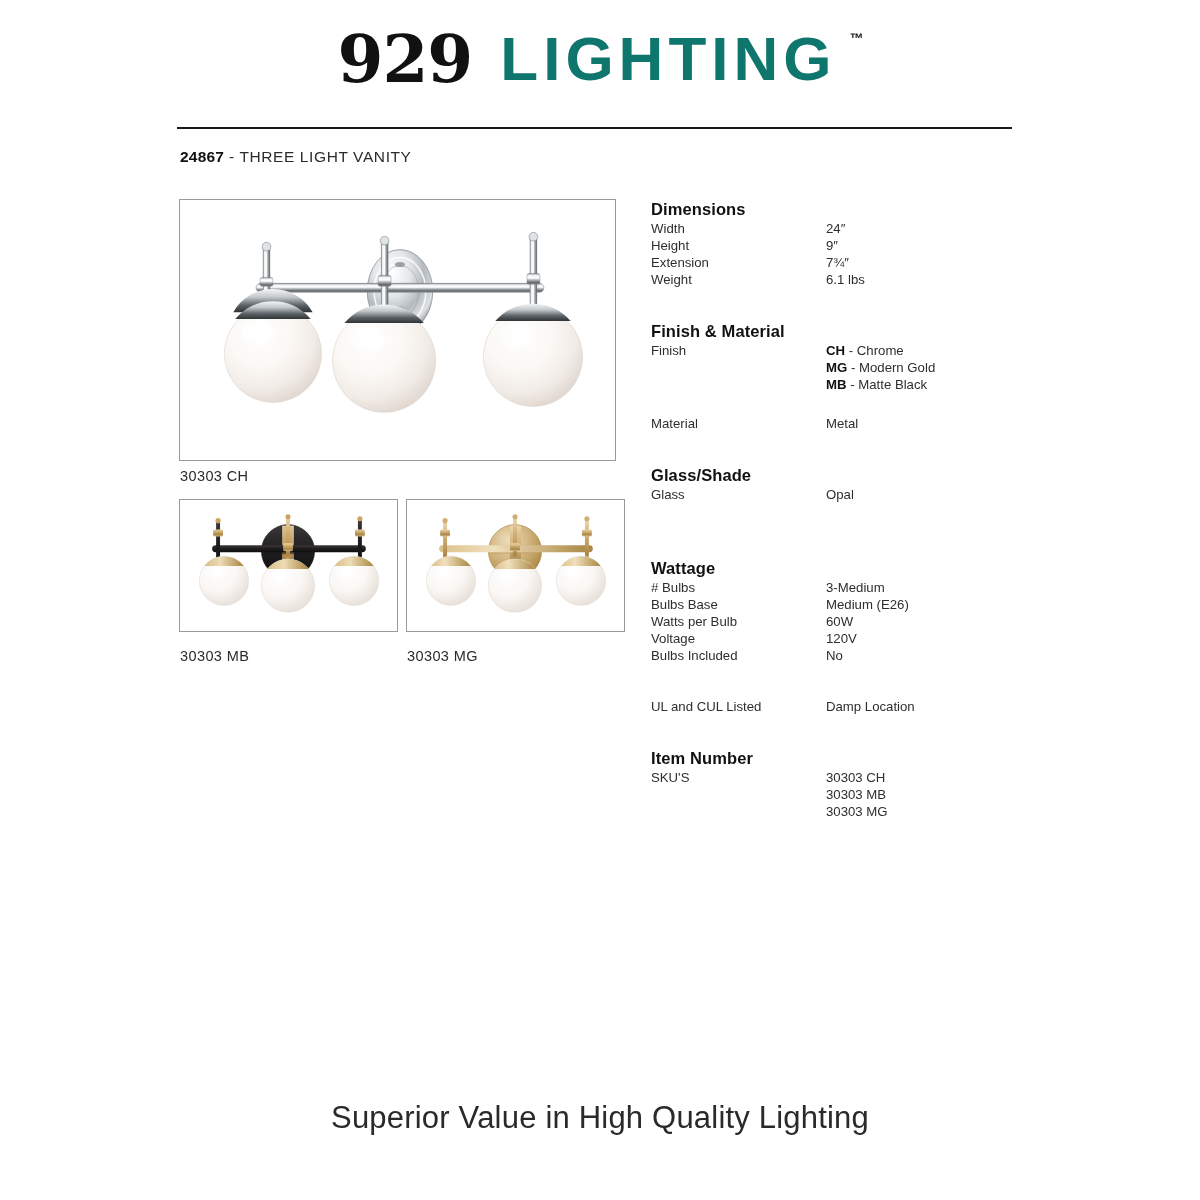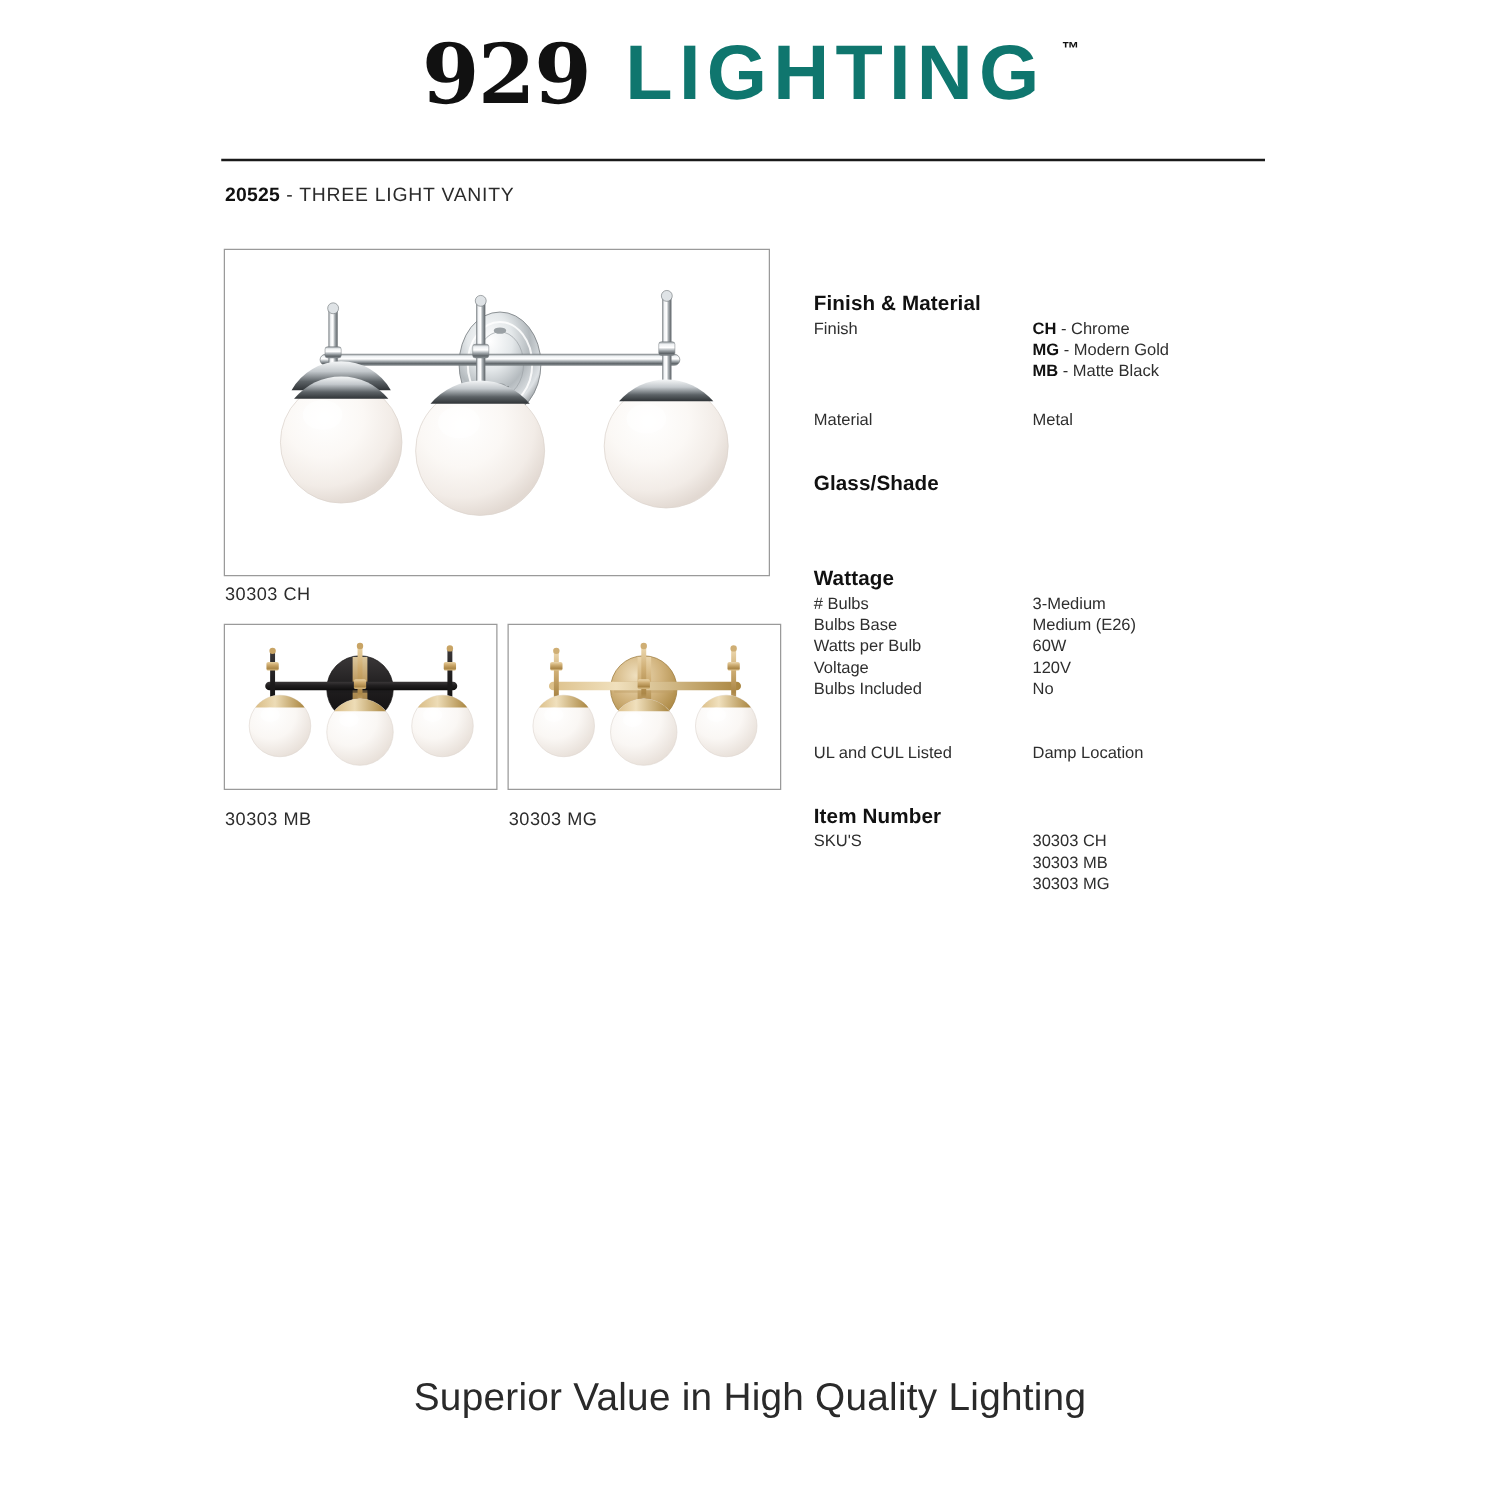--- a/index.html
+++ b/index.html
@@ -138,21 +138,21 @@
 
 <div class="logo-wrap">
   <span class="logo-929">929</span>
   <span class="logo-lighting">LIGHTING</span>
   <span class="logo-tm">™</span>
 </div>
 
 <div class="header-rule"></div>
 
 <div class="title-line">
-  <span class="title-sku">20525</span><span class="title-name"> - </span><span class="title-name">THREE LIGHT VANITY</span>
+  <span class="title-sku">24867</span><span class="title-name"> - </span><span class="title-name">THREE LIGHT VANITY</span>
 </div>
 
 <div class="frame frame-main">
   <svg viewBox="0 0 437 262" xmlns="http://www.w3.org/2000/svg">
     <defs>
       <linearGradient id="chromeBarV" x1="0" y1="0" x2="0" y2="1">
         <stop offset="0%" stop-color="#8d9397"></stop>
         <stop offset="18%" stop-color="#eef1f3"></stop>
         <stop offset="42%" stop-color="#ffffff"></stop>
         <stop offset="62%" stop-color="#aab0b4"></stop>
@@ -372,20 +372,39 @@
       <circle cx="176" cy="82" r="25" fill="url(#opalSm2)" stroke="#ded6cf" stroke-width="0.5"></circle>
       <path d="M 156 67 A 25 25 0 0 1 196 67 Z" fill="url(#goldH2)"></path>
       <ellipse cx="168" cy="73" rx="8" ry="6" fill="#ffffff" opacity="0.5"></ellipse>
     </g>
   </svg>
 </div>
 <div class="frame-caption cap-mg">30303 MG</div>
 
 <div class="specs">
 
+  <div class="spec-group">
+    <div class="spec-head">Dimensions</div>
+    <div class="spec-row">
+      <span class="spec-label">Width</span>
+      <span class="spec-value">24″</span>
+    </div>
+    <div class="spec-row">
+      <span class="spec-label">Height</span>
+      <span class="spec-value">9″</span>
+    </div>
+    <div class="spec-row">
+      <span class="spec-label">Extension</span>
+      <span class="spec-value">7¾″</span>
+    </div>
+    <div class="spec-row">
+      <span class="spec-label">Weight</span>
+      <span class="spec-value">6.1 lbs</span>
+    </div>
+  </div>
 
   <div class="gap-lg"></div>
 
   <div class="spec-group">
     <div class="spec-head">Finish &amp; Material</div>
     <div class="spec-row">
       <span class="spec-label">Finish</span>
       <span class="spec-value">
         <span class="code">CH</span><span> - </span><span>Chrome</span>
       </span>
@@ -406,20 +425,24 @@
     <div class="spec-row">
       <span class="spec-label">Material</span>
       <span class="spec-value">Metal</span>
     </div>
   </div>
 
   <div class="gap-lg"></div>
 
   <div class="spec-group">
     <div class="spec-head">Glass/Shade</div>
+    <div class="spec-row">
+      <span class="spec-label">Glass</span>
+      <span class="spec-value">Opal</span>
+    </div>
   </div>
 
   <div class="gap-lg"></div>
   <div class="gap-md"></div>
 
   <div class="spec-group">
     <div class="spec-head">Wattage</div>
     <div class="spec-row">
       <span class="spec-label"># Bulbs</span>
       <span class="spec-value">3-Medium</span>

